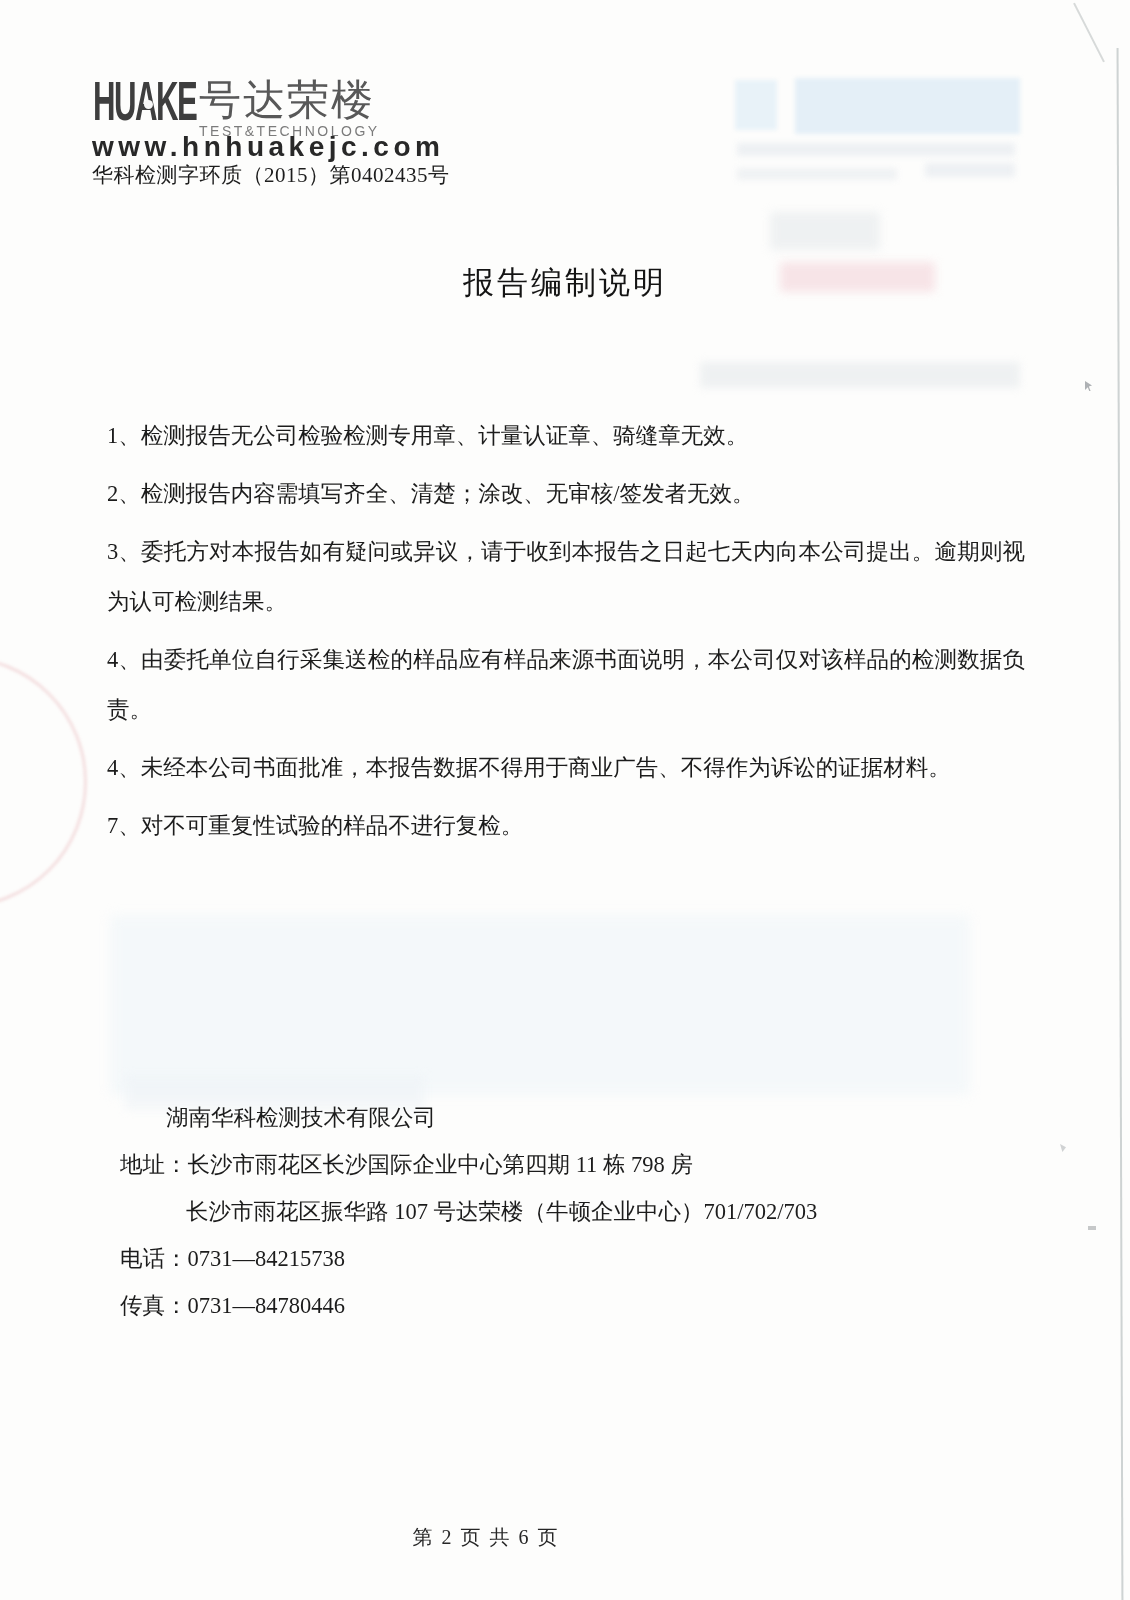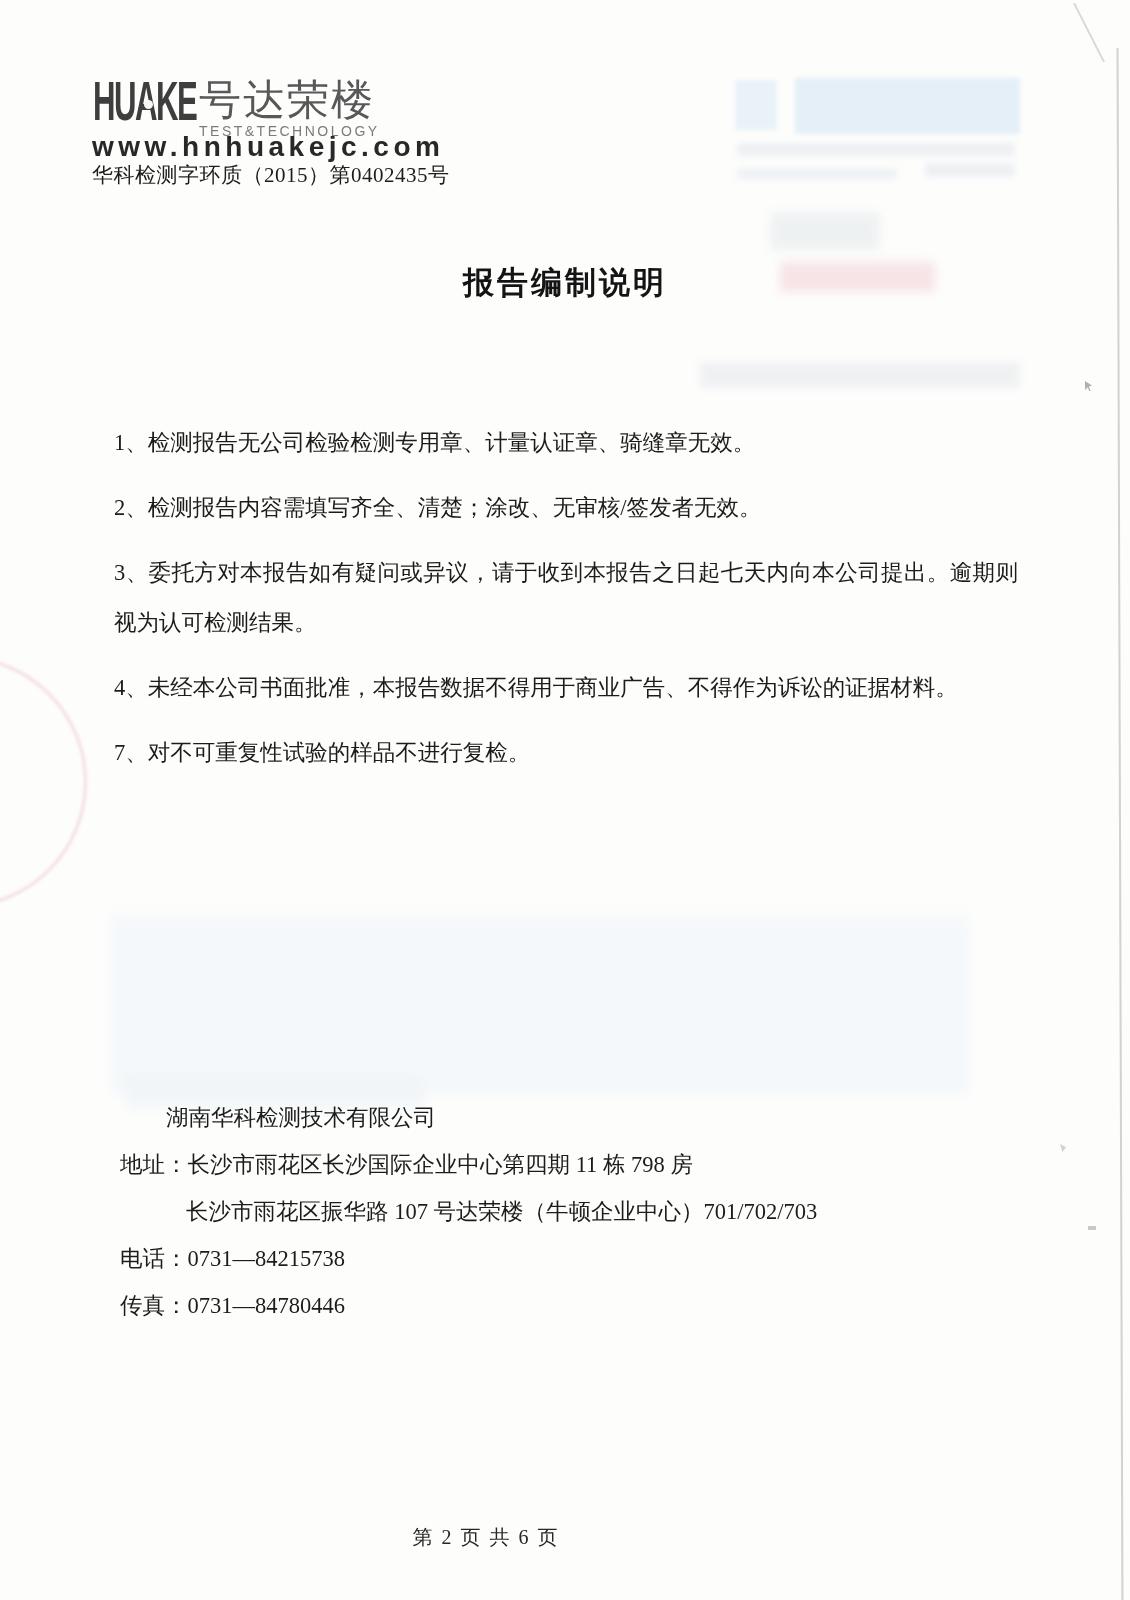--- a/index.html
+++ b/index.html
@@ -42,30 +42,30 @@
   }
   .doc-number{
     position:absolute;left:92px;top:161px;
     font-size:21px;letter-spacing:0.5px;color:#1d1d1d;white-space:nowrap;
   }
 
   
   .title{
     position:absolute;left:0;top:262px;width:1130px;
     margin:0;text-align:center;
-    font-size:31px;font-weight:bold;letter-spacing:3px;color:#141414;
+    font-size:31px;font-weight:normal;letter-spacing:3px;color:#141414;
   }
 
   
   .notes{
     position:absolute;left:99px;top:403px;width:934px;
     font-size:22.5px;line-height:50px;
     text-align:justify;color:#1c1c1c;
   }
-  .notes p{margin:15px;}
+  .notes p{margin:8px;}
 
   
   .company{
     position:absolute;left:120px;top:1094px;width:900px;
     font-size:22.5px;line-height:47px;color:#1c1c1c;
   }
   .company .company-name{padding-left:46px;}
   .company .addr2{padding-left:66px;font-family:Liberation Serif, serif;}
 
   
@@ -127,20 +127,21 @@
     <div class="website">www.hnhuakejc.com</div>
     <div class="doc-number">华科检测字环质（2015）第0402435号</div>
   </header>
 
   <h1 class="title">报告编制说明</h1>
 
   <section class="notes">
     <p>1、检测报告无公司检验检测专用章、计量认证章、骑缝章无效。</p>
     <p>2、检测报告内容需填写齐全、清楚；涂改、无审核/签发者无效。</p>
     <p>3、委托方对本报告如有疑问或异议，请于收到本报告之日起七天内向本公司提出。逾期则视为认可检测结果。</p>
+    <p>4、由委托单位自行采集送检的样品应有样品来源书面说明，本公司仅对该样品的检测数据负责。</p>
     <p>4、未经本公司书面批准，本报告数据不得用于商业广告、不得作为诉讼的证据材料。</p>
     <p>7、对不可重复性试验的样品不进行复检。</p>
   </section>
 
   <section class="company">
     <div class="company-name">湖南华科检测技术有限公司</div>
     <div class="addr1"><span>地址：</span><span>长沙市雨花区长沙国际企业中心第四期 11 栋 798 房</span></div>
     <div class="addr2">长沙市雨花区振华路 107 号达荣楼（牛顿企业中心）701/702/703</div>
     <div class="phone"><span>电话：</span><span>0731—84215738</span></div>
     <div class="fax"><span>传真：</span><span>0731—84780446</span></div>

